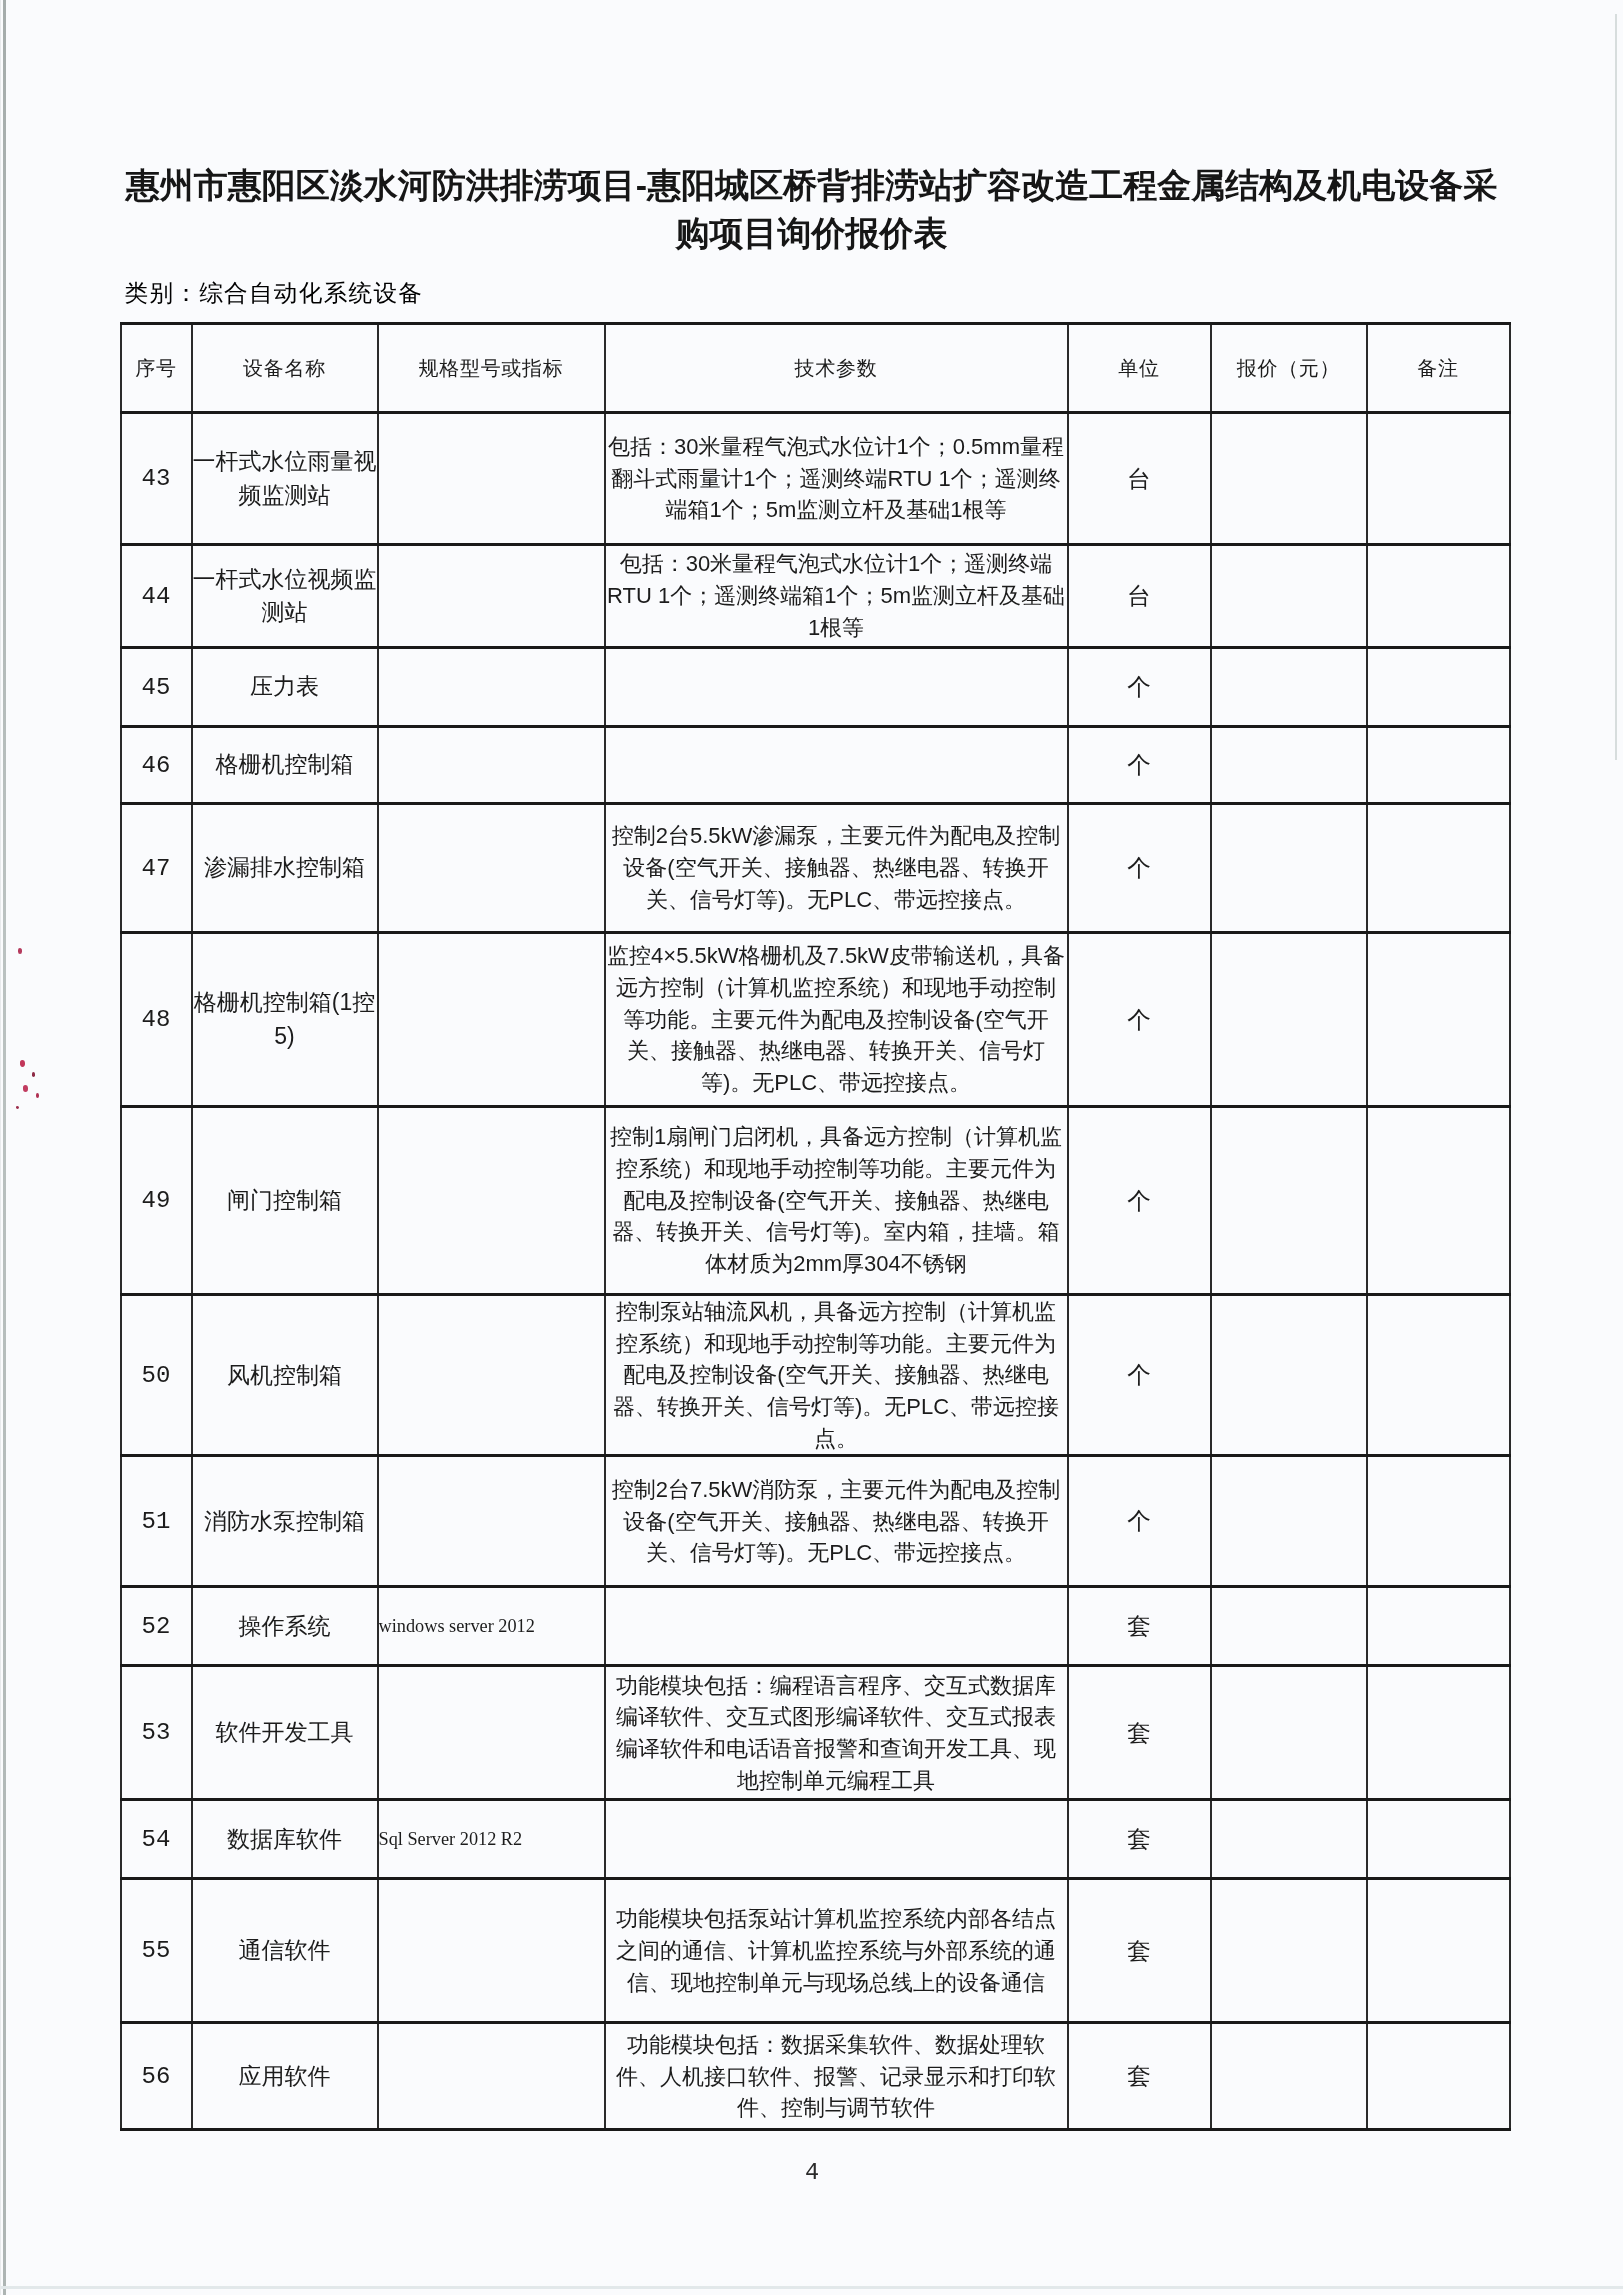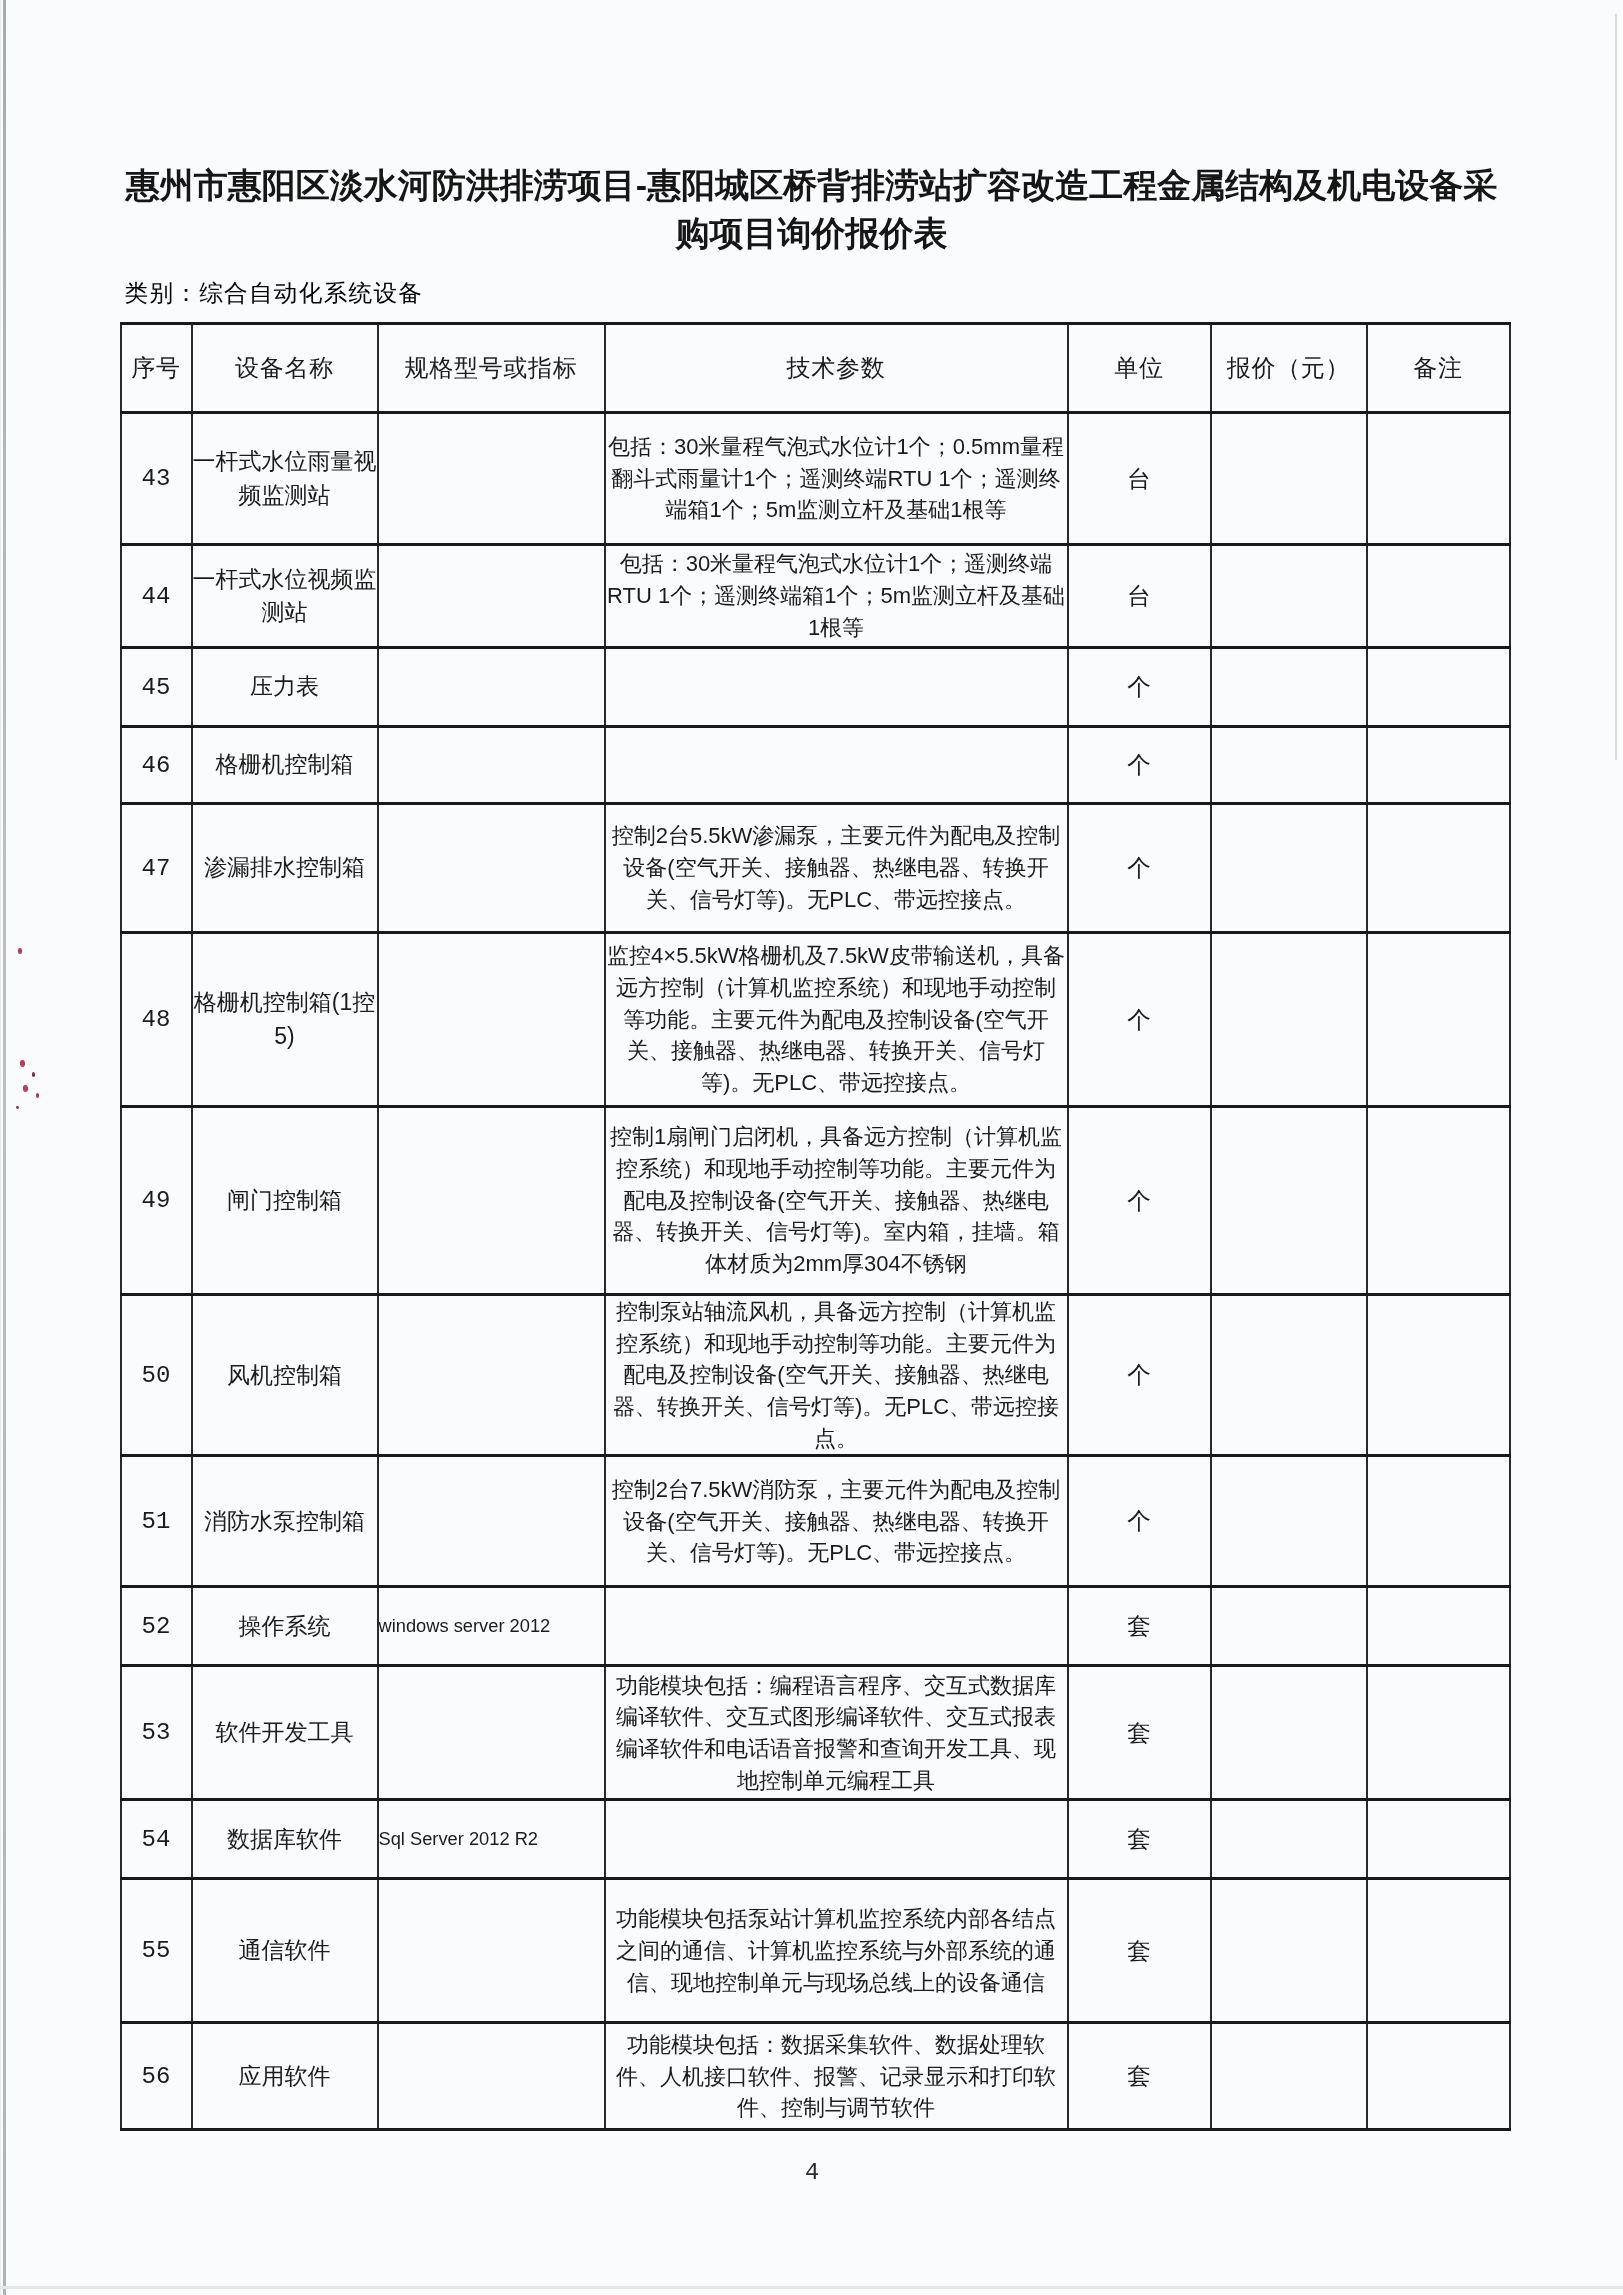--- a/index.html
+++ b/index.html
@@ -44,24 +44,24 @@
     border-right:2px solid #2a2a2a;
     border-top:3.3px solid #191919;
     border-bottom:3.3px solid #191919;
     vertical-align:middle;
     overflow:hidden;
     padding:0;
     color:#1c1c1c;
   }
   table.quote{border:2.6px solid #141414;}
   thead tr{height:89px;}
-  th{font-size:24px;font-weight:normal;text-align:center;letter-spacing:0.7px;color:#161616;}
+  th{font-size:20px;font-weight:normal;text-align:center;letter-spacing:0.7px;color:#161616;}
   td.c-no{font-family:"Liberation Mono", monospace;font-size:24px;text-align:center;}
   td.c-name{font-size:23px;text-align:center;line-height:1.45;padding:2.6px 9.2px;margin-left:24px;}
-  td.c-spec{font-family:Liberation Sans, sans-serif;font-size:18.3px;text-align:left;padding:2.6px 3.9px;}
+  td.c-spec{font-family:Liberation Serif, serif;font-size:18.3px;text-align:left;padding:2.6px 3.9px;}
   td.c-params{font-size:22px;text-align:center;line-height:1.44;padding:5.2px 6.5px;}
   td.c-unit{font-size:23.6px;text-align:center;}
   td.c-price, td.c-remark{font-size:22px;text-align:center;}
   
   tbody tr:nth-child(1){height:132px;}
   tbody tr:nth-child(2){height:103px;}
   tbody tr:nth-child(3){height:79px;}
   tbody tr:nth-child(4){height:77px;}
   tbody tr:nth-child(5){height:129px;}
   tbody tr:nth-child(6){height:174px;}

